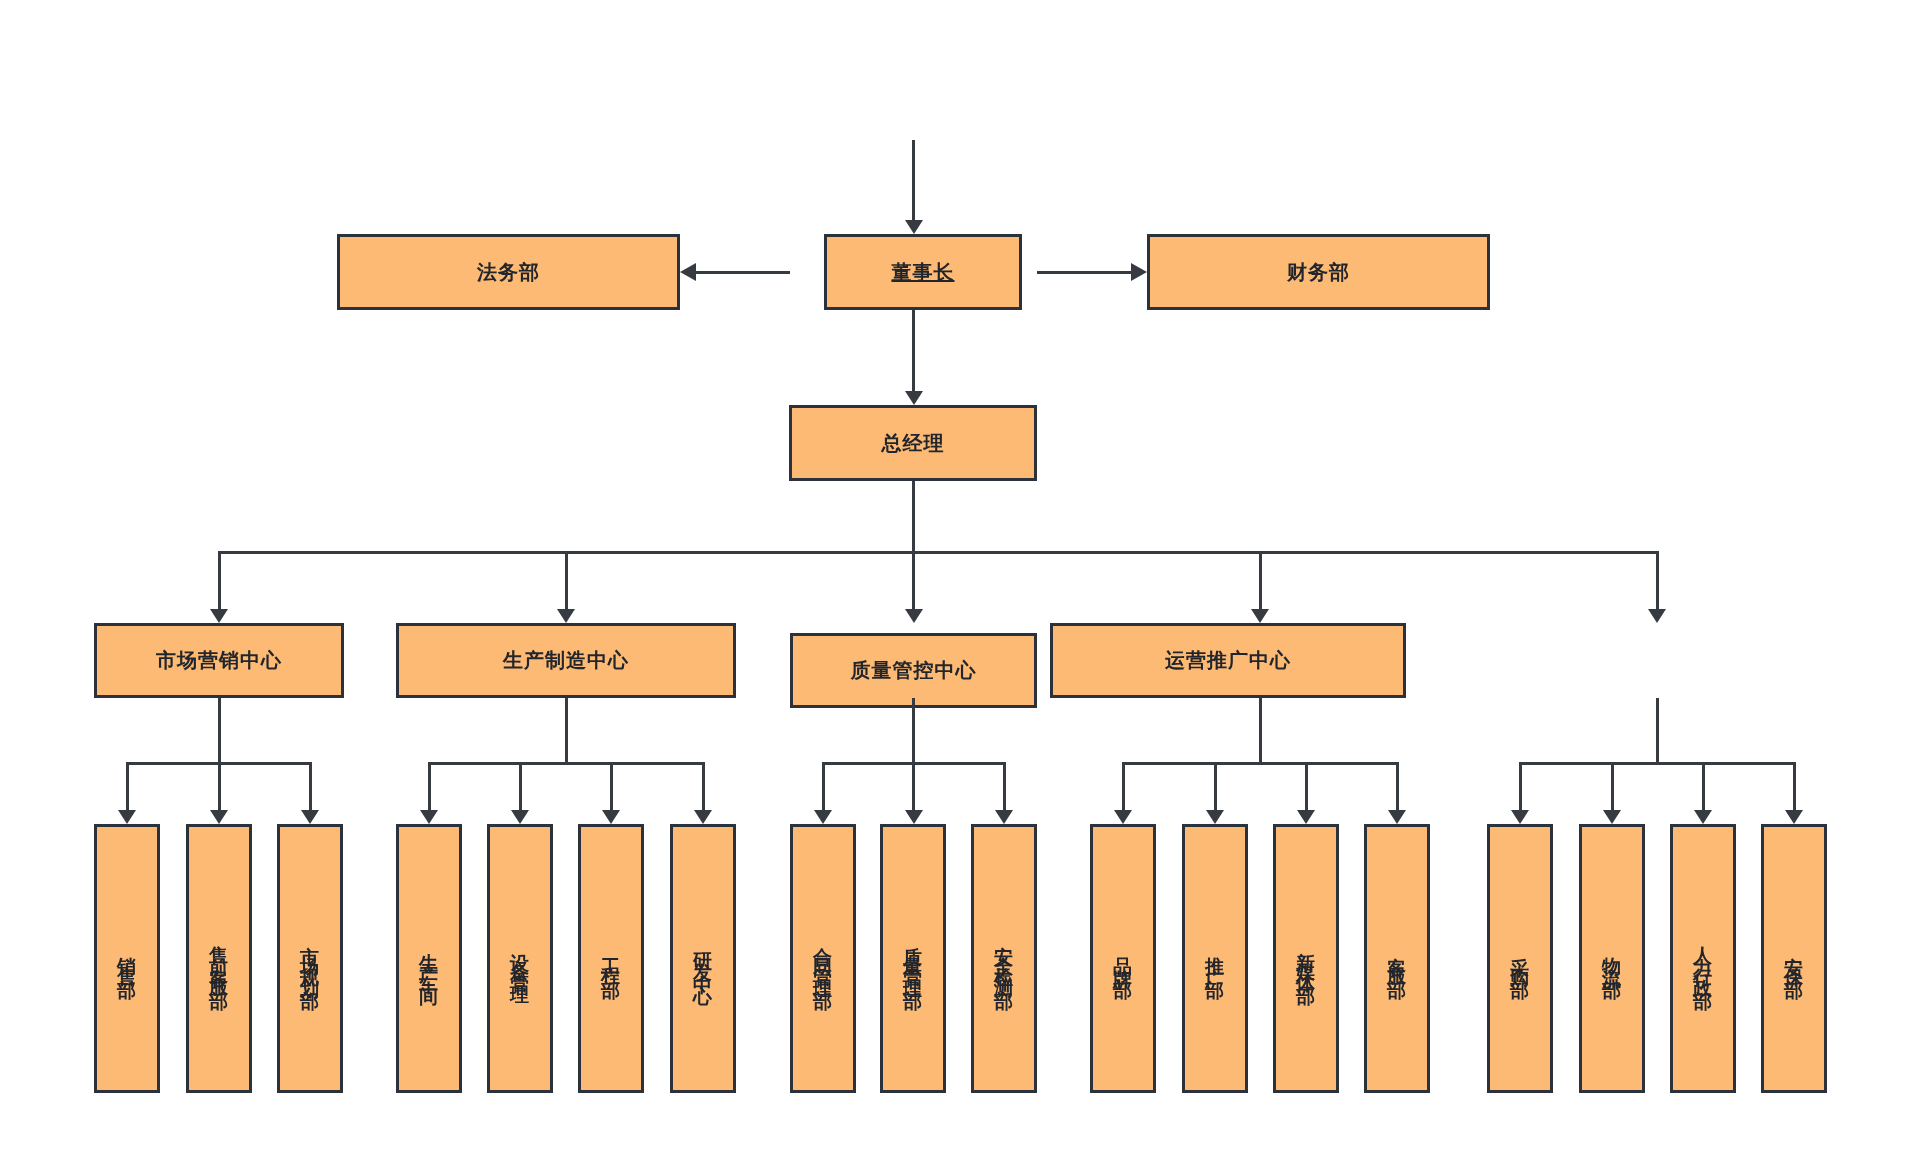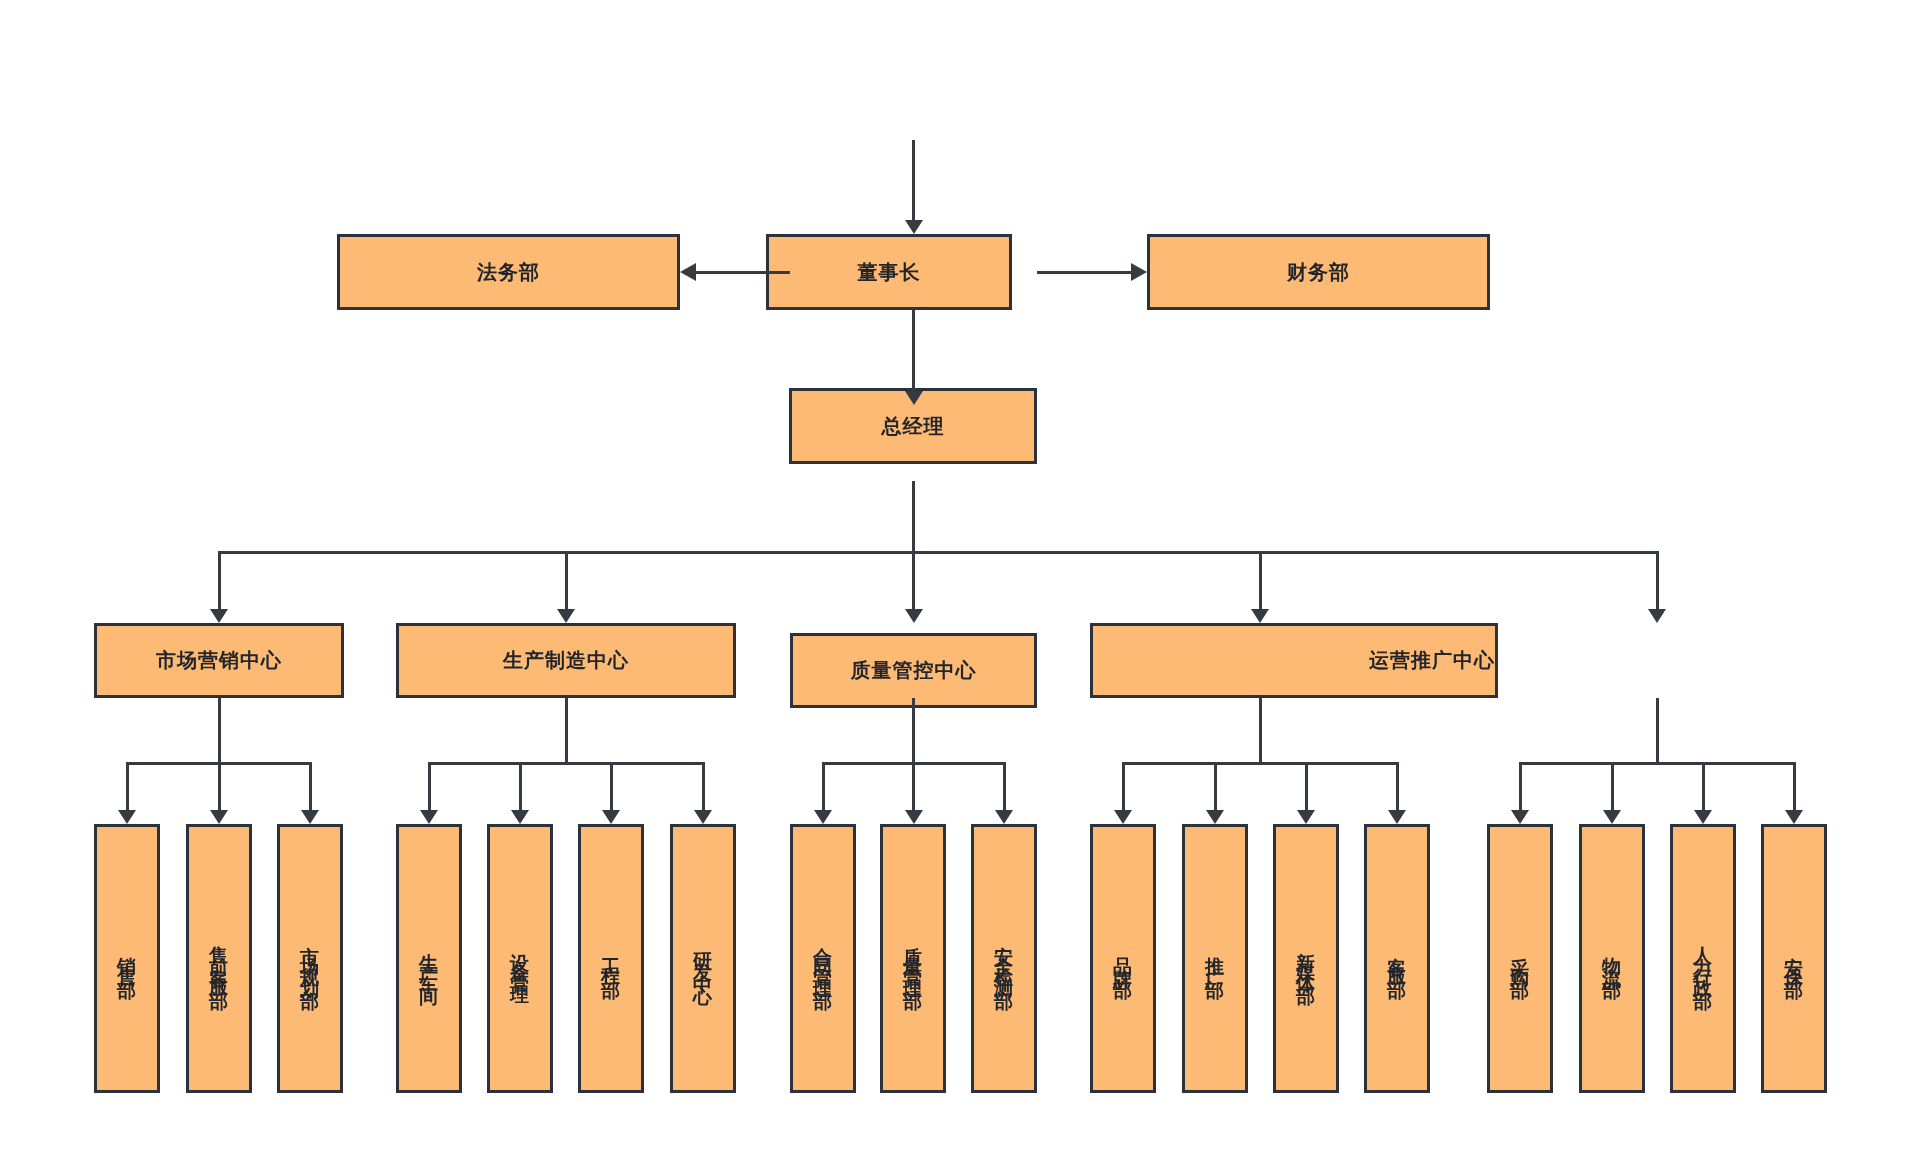--- a/index.html
+++ b/index.html
@@ -79,41 +79,41 @@
 </style>
 </head>
 <body>
 
 <div id="canvas">
 
 
   <div class="node row2" style="left:337px;width:343px;">
     <span>法务部</span>
   </div>
-  <div class="node row2" style="left:766px;width:246px;">
+  <div class="node row2" style="left:824px;width:198px;text-decoration:underline;">
     <span>董事长</span>
   </div>
   <div class="node row2" style="left:1147px;width:343px;">
     <span>财务部</span>
   </div>
 
-  <div class="node" style="left:789px;top:388px;width:248px;height:76px;">
+  <div class="node" style="left:789px;top:405px;width:248px;height:76px;">
     <span>总经理</span>
   </div>
 
   <div class="node center-box" style="left:94px;width:250px;">
     <span>市场营销中心</span>
   </div>
   <div class="node center-box" style="left:396px;width:340px;">
     <span>生产制造中心</span>
   </div>
   <div class="node center-box" style="left:790px;width:247px;margin-top:10px;">
     <span>质量管控中心</span>
   </div>
-  <div class="node center-box" style="left:1090px;width:408px;justify-content:flex-end;">
+  <div class="node center-box" style="left:1050px;width:356px;">
     <span>运营推广中心</span>
   </div>
 
   <div class="node dept" style="left:94px;">
     <span class="vtext">销售部</span>
   </div>
   <div class="node dept" style="left:186px;">
     <span class="vtext">售前客服部</span>
   </div>
   <div class="node dept" style="left:277px;">

